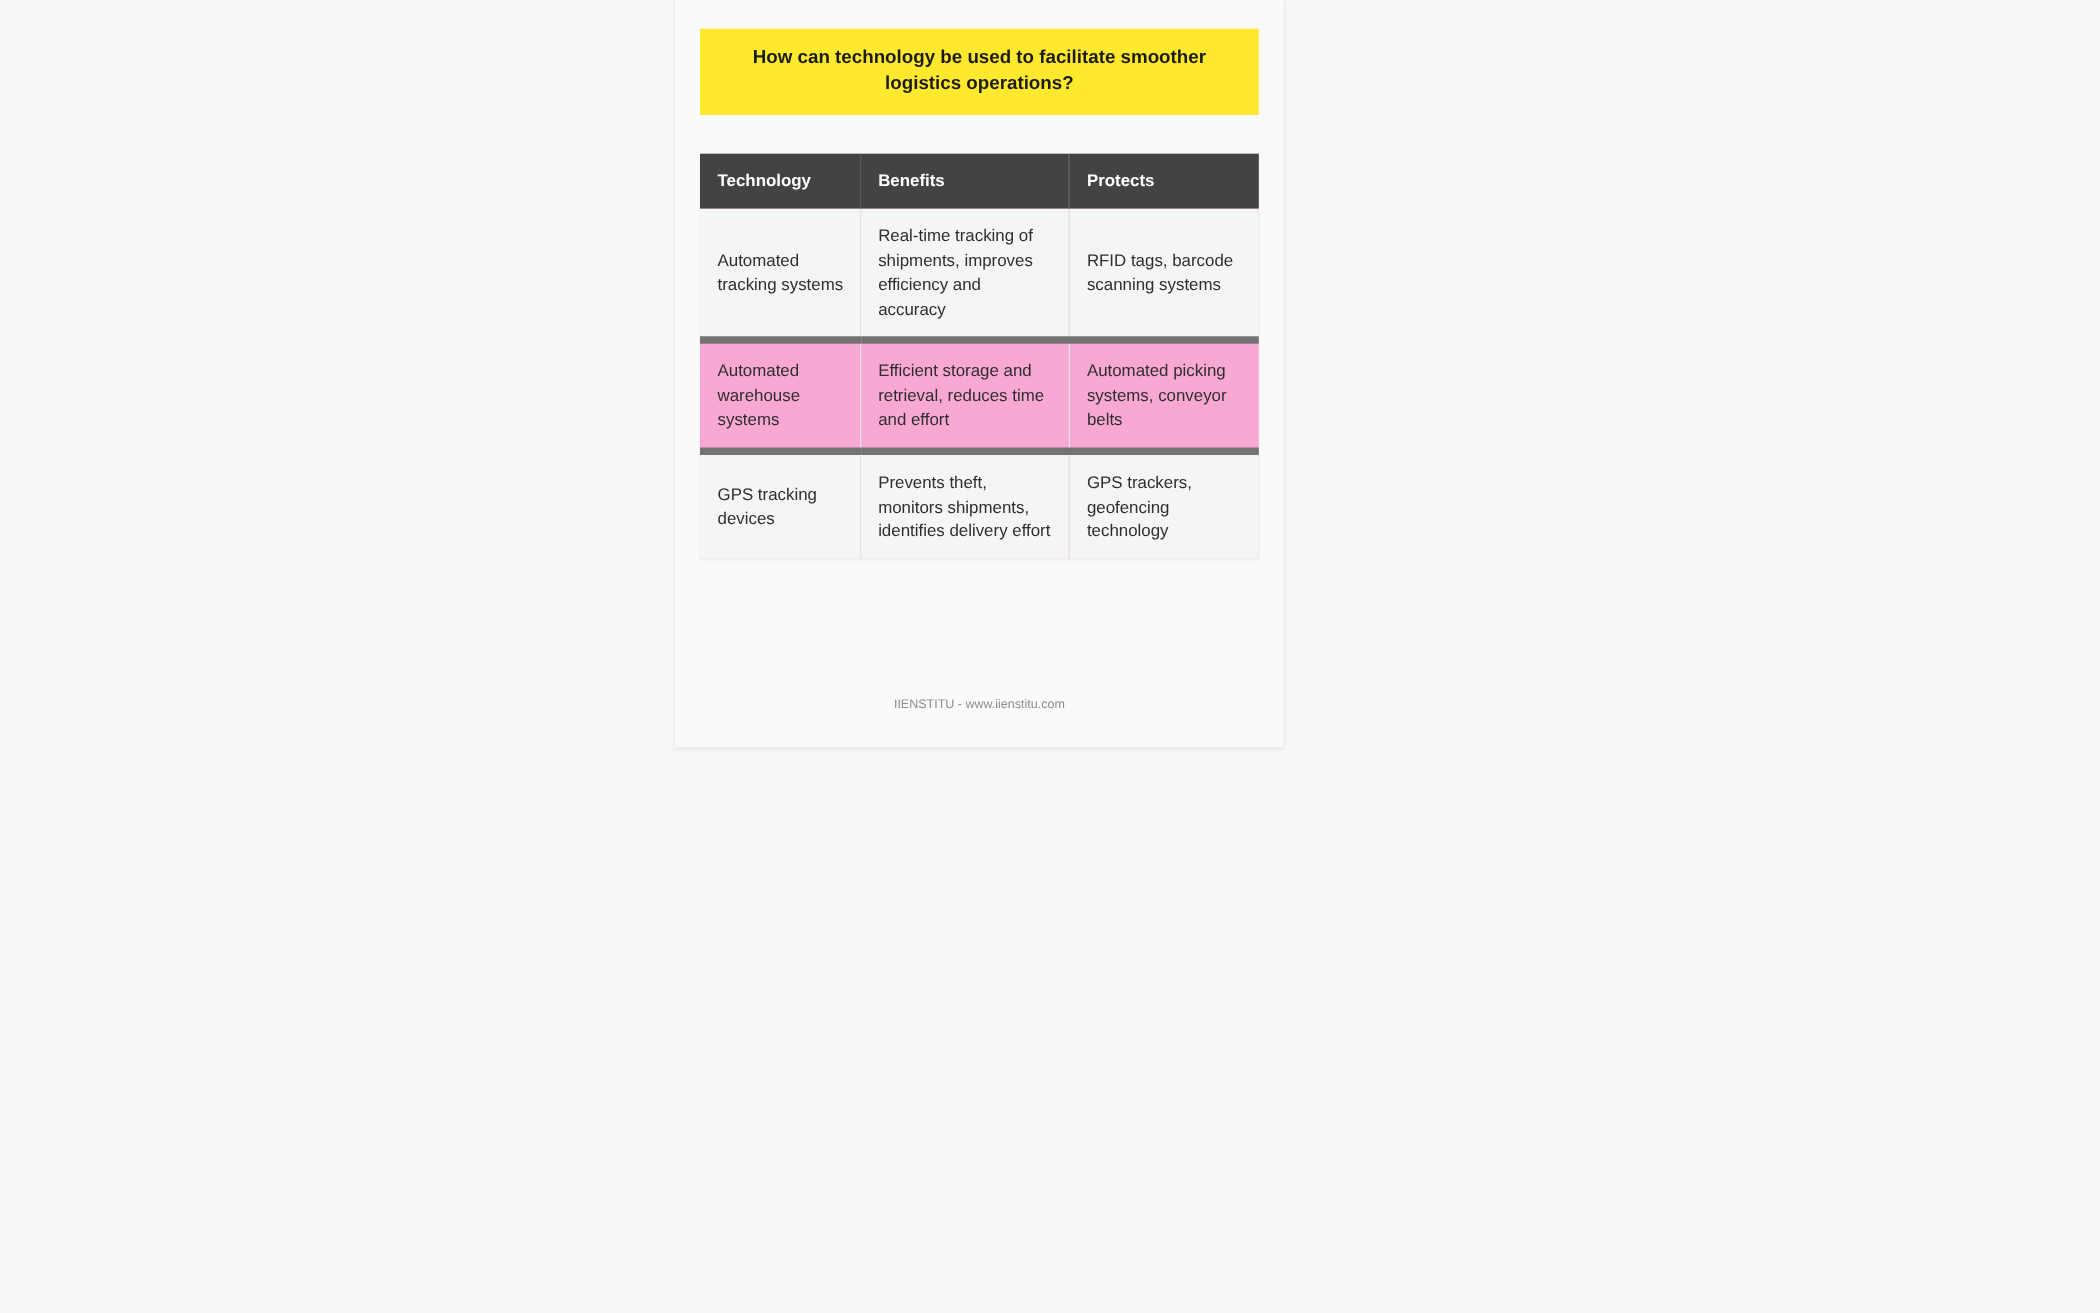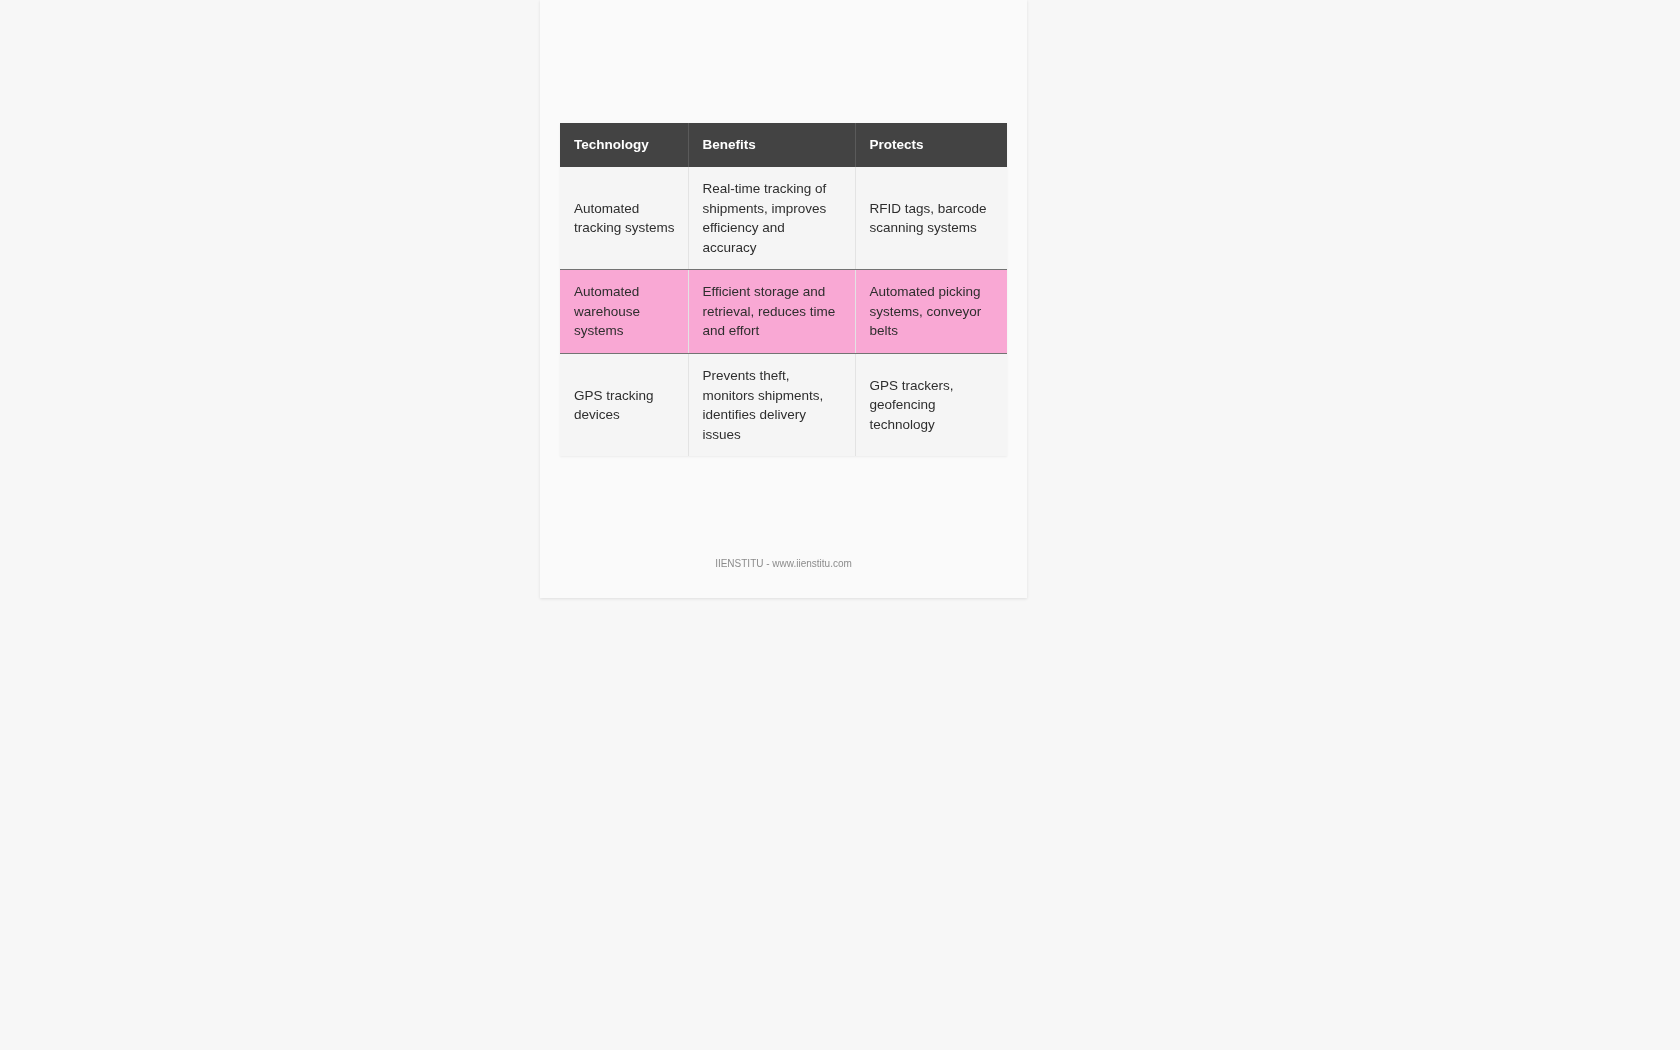--- a/index.html
+++ b/index.html
@@ -55,21 +55,21 @@
     padding: 14px 12px 15px 14px;
     border-right: 1px solid #5a5a5a;
   }
   table.data thead th:last-child { border-right: none; }
   table.data tbody td {
     font-size: 13.5px;
     line-height: 1.45;
     color: #2e2e2e;
     padding: 12px 12px 12px 14px;
     border-right: 1px solid #e3e3e3;
-    border-bottom: 1px solid #737373;
+    border-bottom: 6px solid #737373;
     vertical-align: middle;
   }
   table.data tbody td:last-child { border-right: none; }
   table.data tbody tr.alt td { background: #f5f5f5; }
   table.data tbody tr:last-child td { border-bottom: none; }
   .col-1 { width: 128px; }
   .col-2 { width: 167px; }
   .col-3 { width: 152px; }
   .footer {
     position: absolute;
@@ -79,20 +79,21 @@
     text-align: center;
     font-size: 10px;
     color: #8c8c8c;
   }
 </style>
 </head>
 <body>
 
 <div class="page">
 
+  <div class="headline">How can technology be used to facilitate smoother logistics operations?</div>
 
   <div class="table-wrap">
     <table class="data">
       <colgroup>
         <col class="col-1">
         <col class="col-2">
         <col class="col-3">
       </colgroup>
       <thead>
         <tr>
@@ -107,21 +108,21 @@
           <td>Real-time tracking of shipments, improves efficiency and accuracy</td>
           <td>RFID tags, barcode scanning systems</td>
         </tr>
         <tr>
           <td>Automated warehouse systems</td>
           <td>Efficient storage and retrieval, reduces time and effort</td>
           <td>Automated picking systems, conveyor belts</td>
         </tr>
         <tr class="alt">
           <td>GPS tracking devices</td>
-          <td>Prevents theft, monitors shipments, identifies delivery issues</td>
+          <td>Prevents theft, monitors shipments, identifies delivery effort</td>
           <td>GPS trackers, geofencing technology</td>
         </tr>
       </tbody>
     </table>
   </div>
 
   <div class="footer">IIENSTITU - www.iienstitu.com</div>
 
 </div>
 

